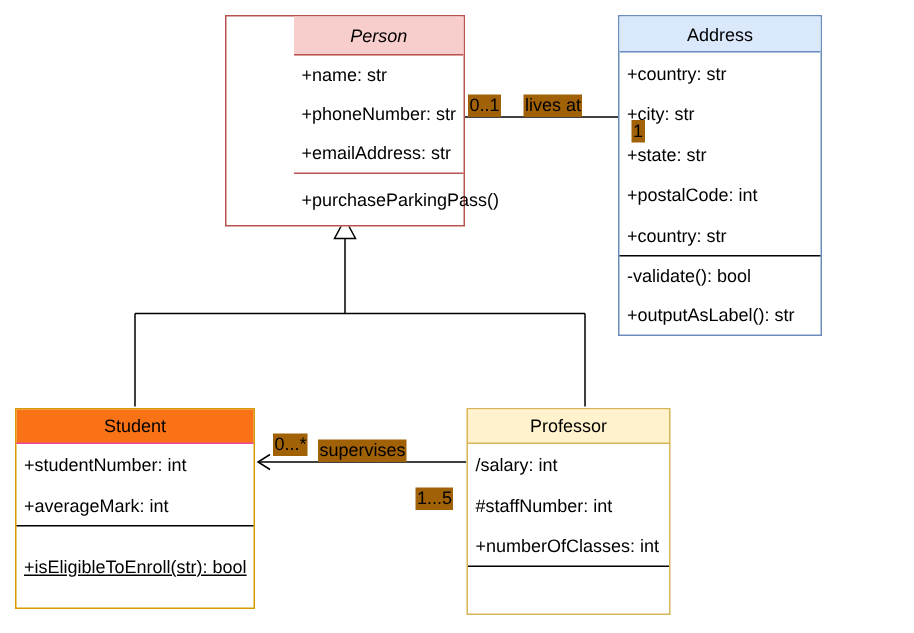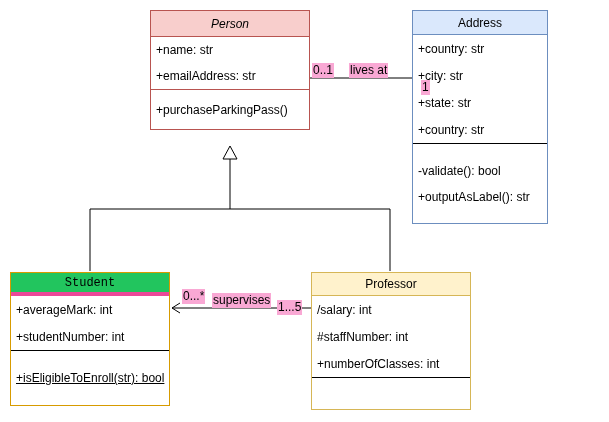--- a/index.html
+++ b/index.html
@@ -38,47 +38,47 @@
     box-sizing: border-box;
     height: 27px;
     display: flex;
     align-items: center;
     padding-left: 5px;
     white-space: nowrap;
   }
   .row.static-member { text-decoration: underline; }
 
   
-  .person { left: 150px; top: 10px; width: 160px; height: 120px; border: 1px solid #b85450; }
+  .person { left: 150px; top: 10px; width: 160px; height: 141px; border: 1px solid #b85450; padding-left: 45px; }
   .person .uml-header { height: 26px; background: #f8cecc; border-bottom: 1px solid #b85450; font-style: italic; }
   .person .uml-attrs .row { height: 26px; text-align: center; }
   .person .uml-methods { border-top: 1px solid #b85450; justify-content: center; }
   .person .uml-methods .row { height: auto; }
 
   
   .address { left: 412px; top: 10px; width: 136px; height: 214px; border: 1px solid #6c8ebf; }
   .address .uml-header { height: 24px; background: #dae8fc; border-bottom: 1px solid #6c8ebf; }
   .address .uml-methods { border-top: 1px solid #000000; justify-content: center; }
   .address .uml-methods .row { height: 26px; }
 
   
   .student { left: 10px; top: 272px; width: 160px; height: 134px; border: 1px solid #d79b00; }
-  .student .uml-header { height: 23px; background: #22c55e; border-bottom: 4px solid #ec4899; font-family: Liberation Mono, monospace; }
+  .student .uml-header { height: 23px; background: #f97316; border-bottom: 1px solid #ec4899; }
   .student .uml-methods { border-top: 1px solid #000000; justify-content: center; }
 
   
-  .professor { left: 311px; top: 272px; width: 160px; height: 138px; border: 1px solid #d6b656; }
+  .professor { left: 311px; top: 272px; width: 136px; height: 138px; border: 1px solid #d6b656; }
   .professor .uml-header { height: 23px; background: #fff2cc; border-bottom: 1px solid #d6b656; }
   .professor .uml-methods { border-top: 1px solid #000000; }
 
   .edge-label {
     position: absolute;
     line-height: 15px;
     white-space: nowrap;
-    background: #f9a8d4;
+    background: #a16207;
     padding: 0 1px;
   }
 </style>
 </head>
 <body>
 
 <div id="canvas">
 
   <svg class="connectors" viewBox="0 0 609 422" xmlns="http://www.w3.org/2000/svg">
 
@@ -100,50 +100,52 @@
       <polyline points="180,303 172,308 180,313" fill="none" stroke="#000000" stroke-width="1"></polyline>
     </g>
   </svg>
 
   <div class="uml-class person">
     <div class="uml-header">
       <span>Person</span>
     </div>
     <div class="uml-attrs">
       <div class="row">+name: str</div>
+      <div class="row">+phoneNumber: str</div>
       <div class="row">+emailAddress: str</div>
     </div>
     <div class="uml-methods">
       <div class="row">+purchaseParkingPass()</div>
     </div>
   </div>
 
   <div class="uml-class address">
     <div class="uml-header">
       <span>Address</span>
     </div>
     <div class="uml-attrs">
       <div class="row">+country: str</div>
       <div class="row">+city: str</div>
       <div class="row">+state: str</div>
+      <div class="row">+postalCode: int</div>
       <div class="row">+country: str</div>
     </div>
     <div class="uml-methods">
       <div class="row">-validate(): bool</div>
       <div class="row">+outputAsLabel(): str</div>
     </div>
   </div>
 
   <div class="uml-class student">
     <div class="uml-header">
       <span>Student</span>
     </div>
     <div class="uml-attrs">
+      <div class="row">+studentNumber: int</div>
       <div class="row">+averageMark: int</div>
-      <div class="row">+studentNumber: int</div>
     </div>
     <div class="uml-methods">
       <div class="row static-member">+isEligibleToEnroll(str): bool</div>
     </div>
   </div>
 
   <div class="uml-class professor">
     <div class="uml-header">
       <span>Professor</span>
     </div>
@@ -154,15 +156,15 @@
     </div>
     <div class="uml-methods"></div>
   </div>
 
   <div class="edge-label" style="left:312px; top:63px;">0..1</div>
   <div class="edge-label" style="left:349px; top:63px;">lives at</div>
   <div class="edge-label" style="left:421px; top:80px;">1</div>
 
   <div class="edge-label" style="left:182px; top:289px;">0...*</div>
   <div class="edge-label" style="left:212px; top:293px;">supervises</div>
-  <div class="edge-label" style="left:277px; top:300px;text-align:center;">1...5</div>
+  <div class="edge-label" style="left:277px; top:325px;text-align:center;">1...5</div>
 
 </div>
 
 </body></html>

